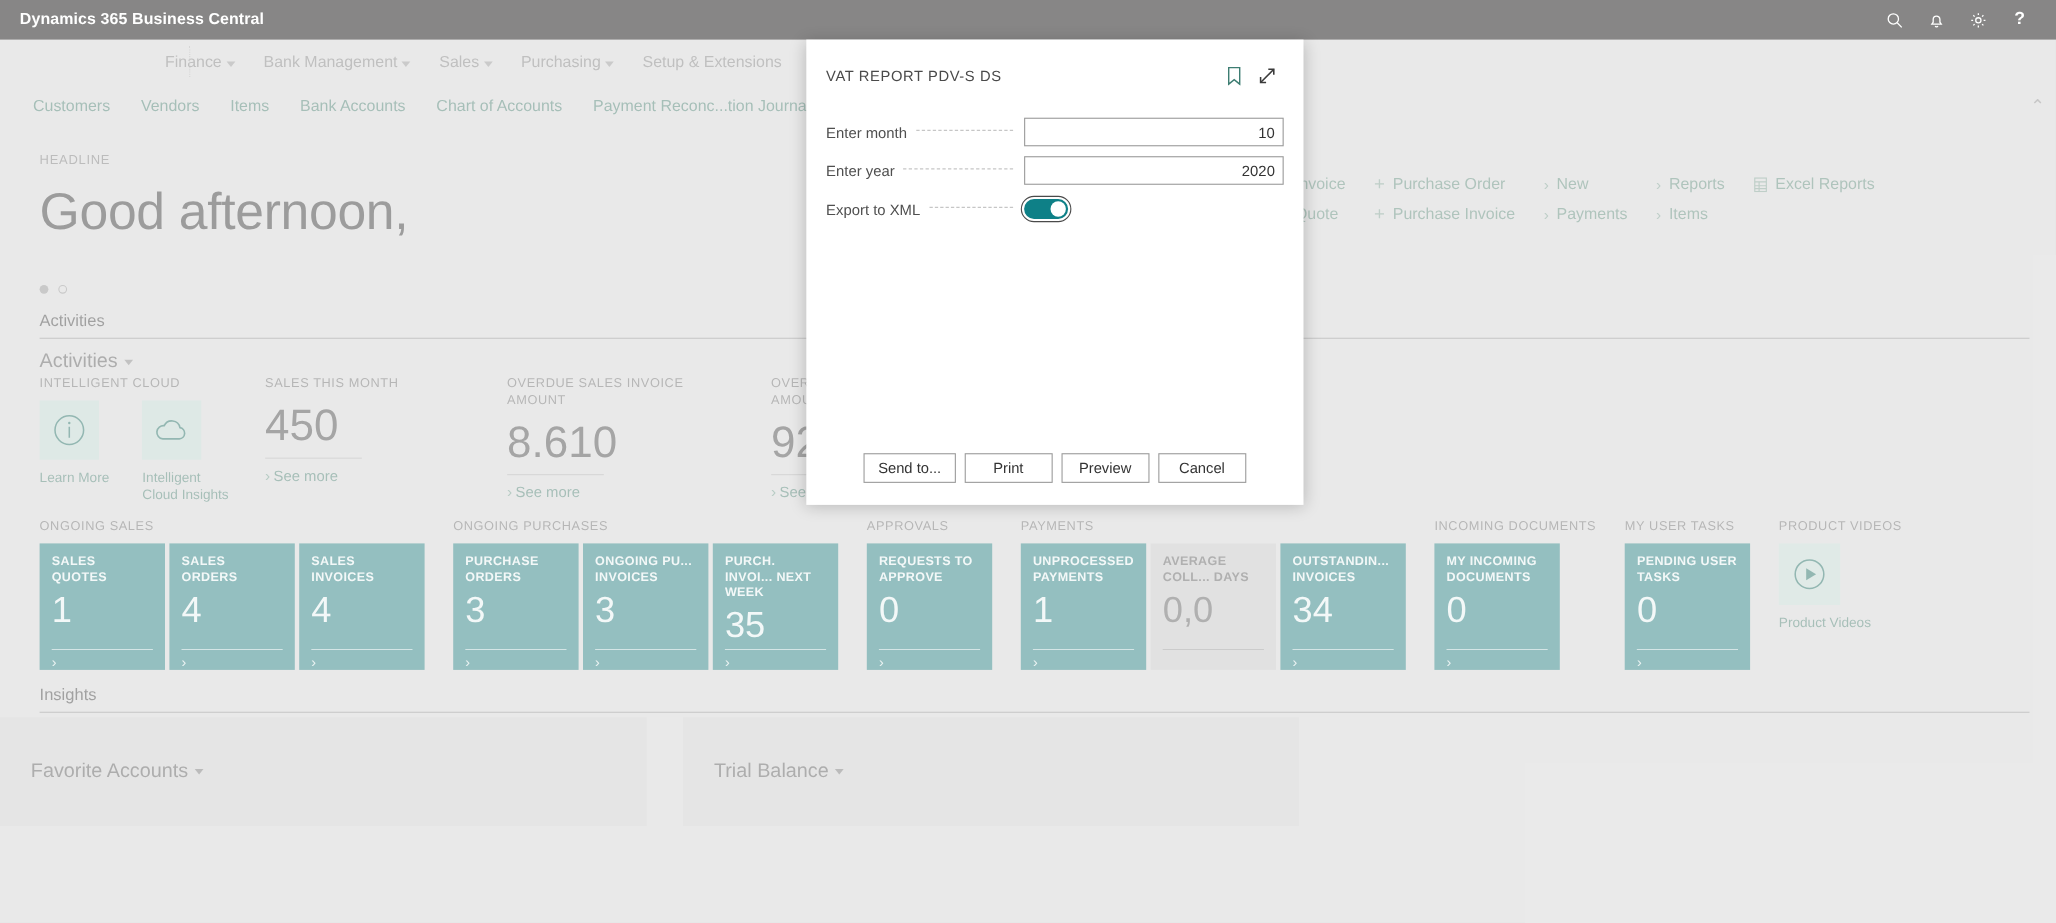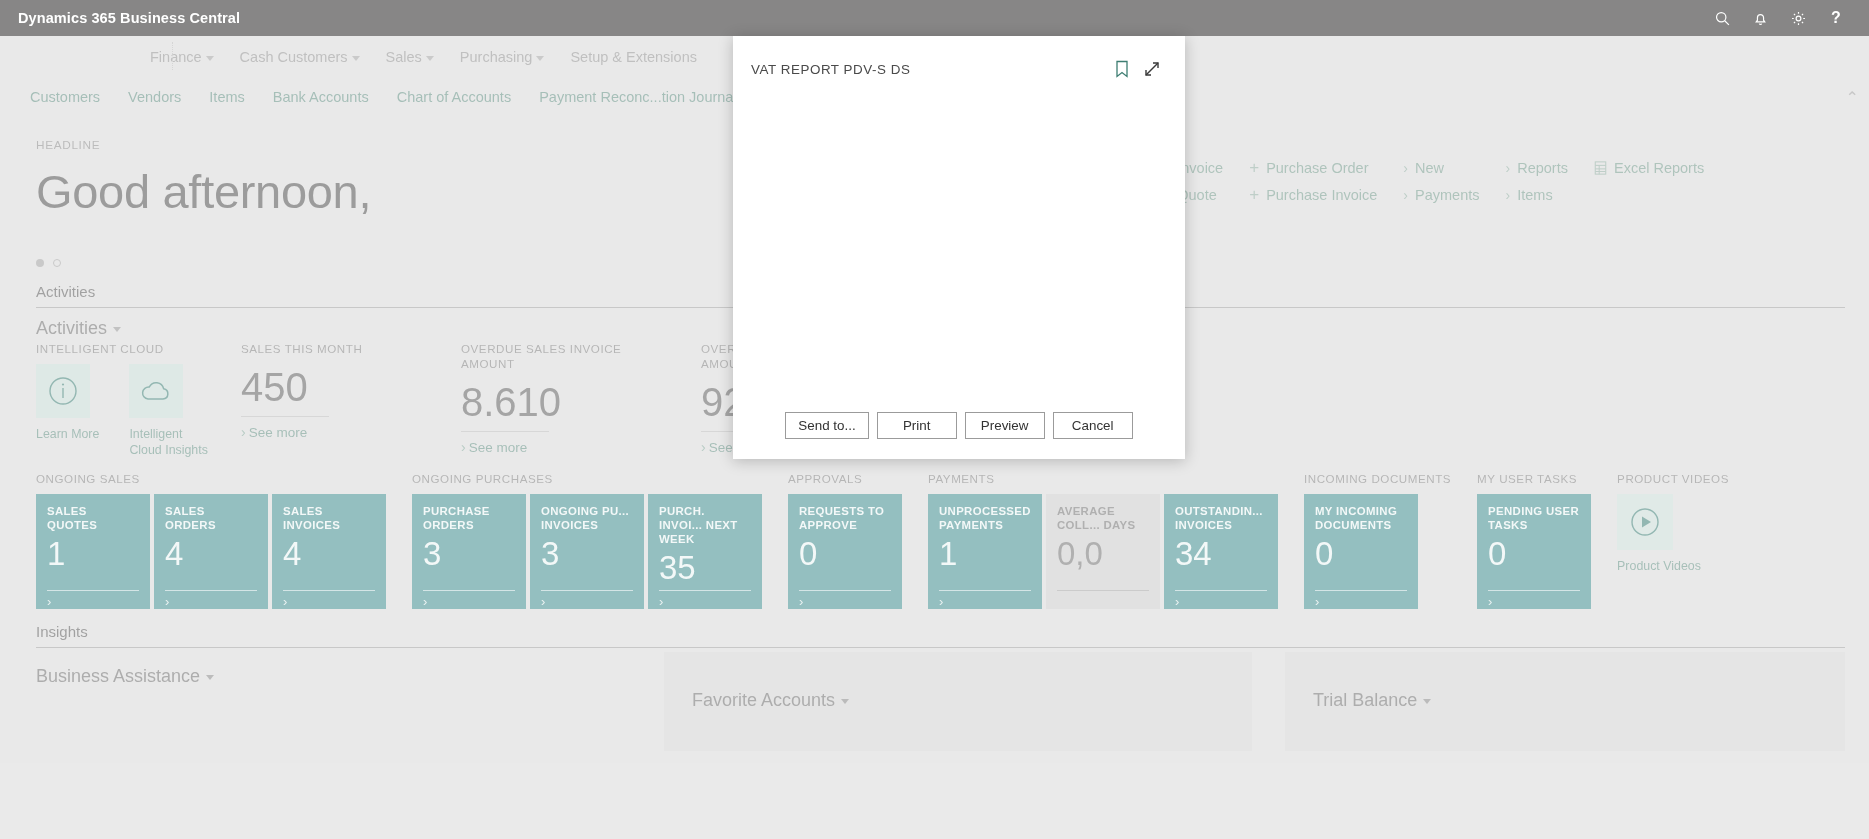--- a/index.html
+++ b/index.html
@@ -282,21 +282,21 @@
     </div>
   </div>
 
   <div class="menubar">
     <div class="menu-sep"></div>
     <div class="menu-item">
       <span>Finance</span>
       <span class="chev-d"></span>
     </div>
     <div class="menu-item">
-      <span>Cash Customers</span>
+      <span>Bank Management</span>
       <span class="chev-d"></span>
     </div>
     <div class="menu-item">
       <span>Sales</span>
       <span class="chev-d"></span>
     </div>
     <div class="menu-item">
       <span>Purchasing</span>
       <span class="chev-d"></span>
     </div>
@@ -571,26 +571,20 @@
         <div class="video-cap">Product Videos</div>
       </div>
     </div>
   </div>
 
   <div class="section" style="margin-top:14px;">
     <div class="section-title section-rule">Insights</div>
   </div>
 
   <div class="insights-row">
-    <div style="width:664px; padding-left:36px;">
-      <div class="ins-card">
-        <span>Business Assistance</span>
-        <span class="chev-d"></span>
-      </div>
-    </div>
     <div class="ins-panel" style="width:588px;">
       <div class="ins-card" style="padding-top:24px;">
         <span>Favorite Accounts</span>
         <span class="chev-d"></span>
       </div>
     </div>
     <div class="ins-panel" style="width:560px; margin-left:33px;">
       <div class="ins-card" style="padding-top:24px;">
         <span>Trial Balance</span>
         <span class="chev-d"></span>
@@ -610,20 +604,41 @@
       </div>
       <div class="head-ic">
         <svg width="18" height="18" viewBox="0 0 18 18" fill="none" stroke="#3a3a3a" stroke-width="1.4">
           <line x1="3" y1="15" x2="15" y2="3"></line>
           <polyline points="10,3 15,3 15,8"></polyline>
           <polyline points="8,15 3,15 3,10"></polyline>
         </svg>
       </div>
     </div>
 
+    <div class="modal-body">
+      <div class="frow">
+        <span class="flabel">Enter month</span>
+        <span class="fdots"></span>
+        <input class="finput" type="text" value="10" style="">
+      </div>
+      <div class="frow">
+        <span class="flabel">Enter year</span>
+        <span class="fdots"></span>
+        <input class="finput" type="text" value="2020" style="">
+      </div>
+      <div class="frow">
+        <span class="flabel">Export to XML</span>
+        <span class="fdots"></span>
+        <span style="width:236px; display:flex;">
+          <span class="toggle">
+            <span class="knob"></span>
+          </span>
+        </span>
+      </div>
+    </div>
 
     <div class="modal-foot">
       <button class="mbtn">Send to...</button>
       <button class="mbtn">Print</button>
       <button class="mbtn">Preview</button>
       <button class="mbtn">Cancel</button>
     </div>
   </div>
 
 </div>

